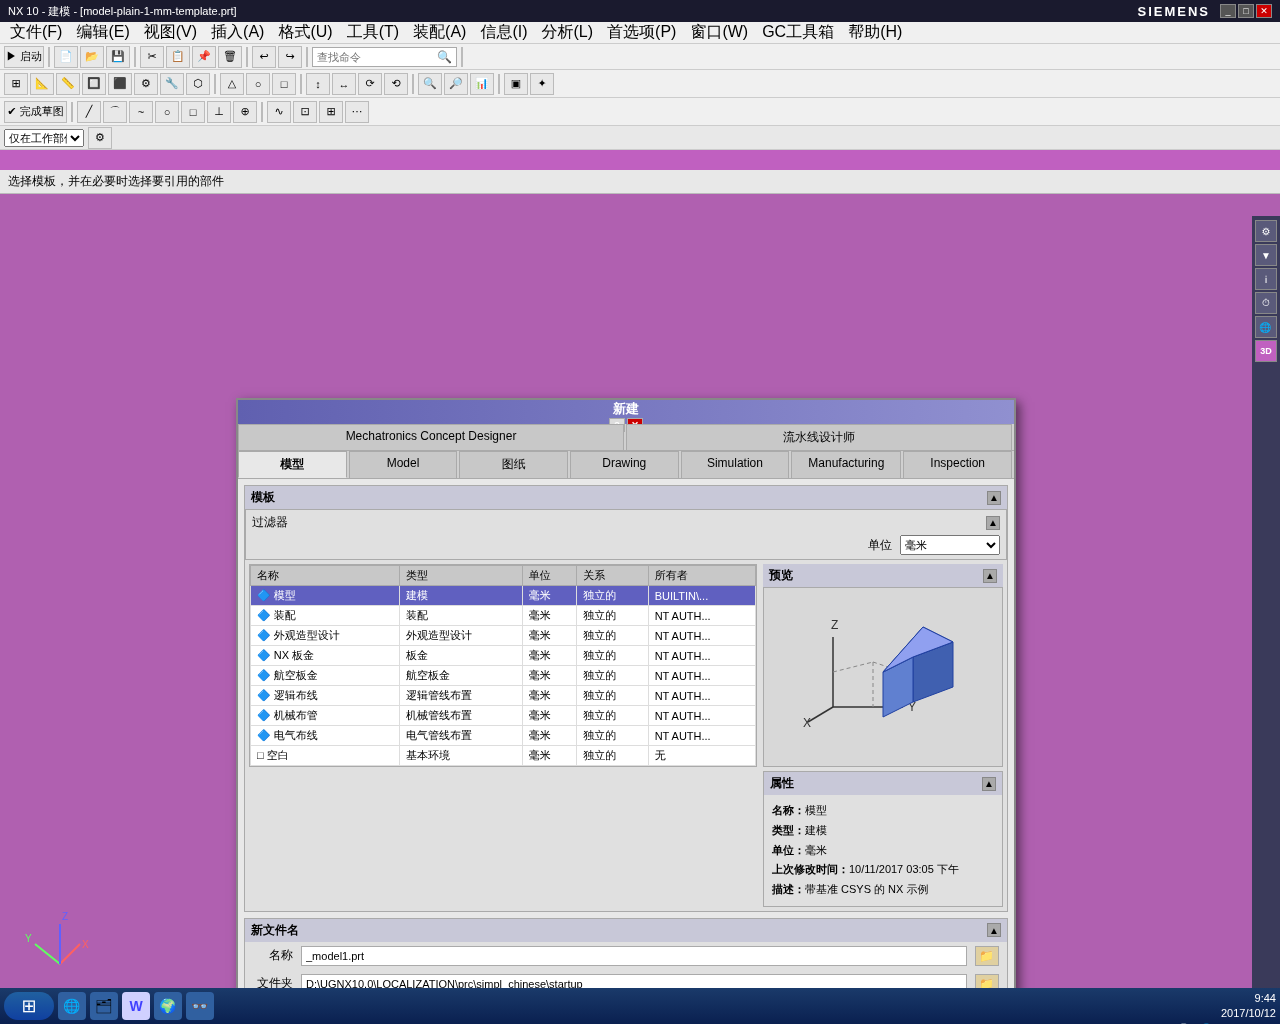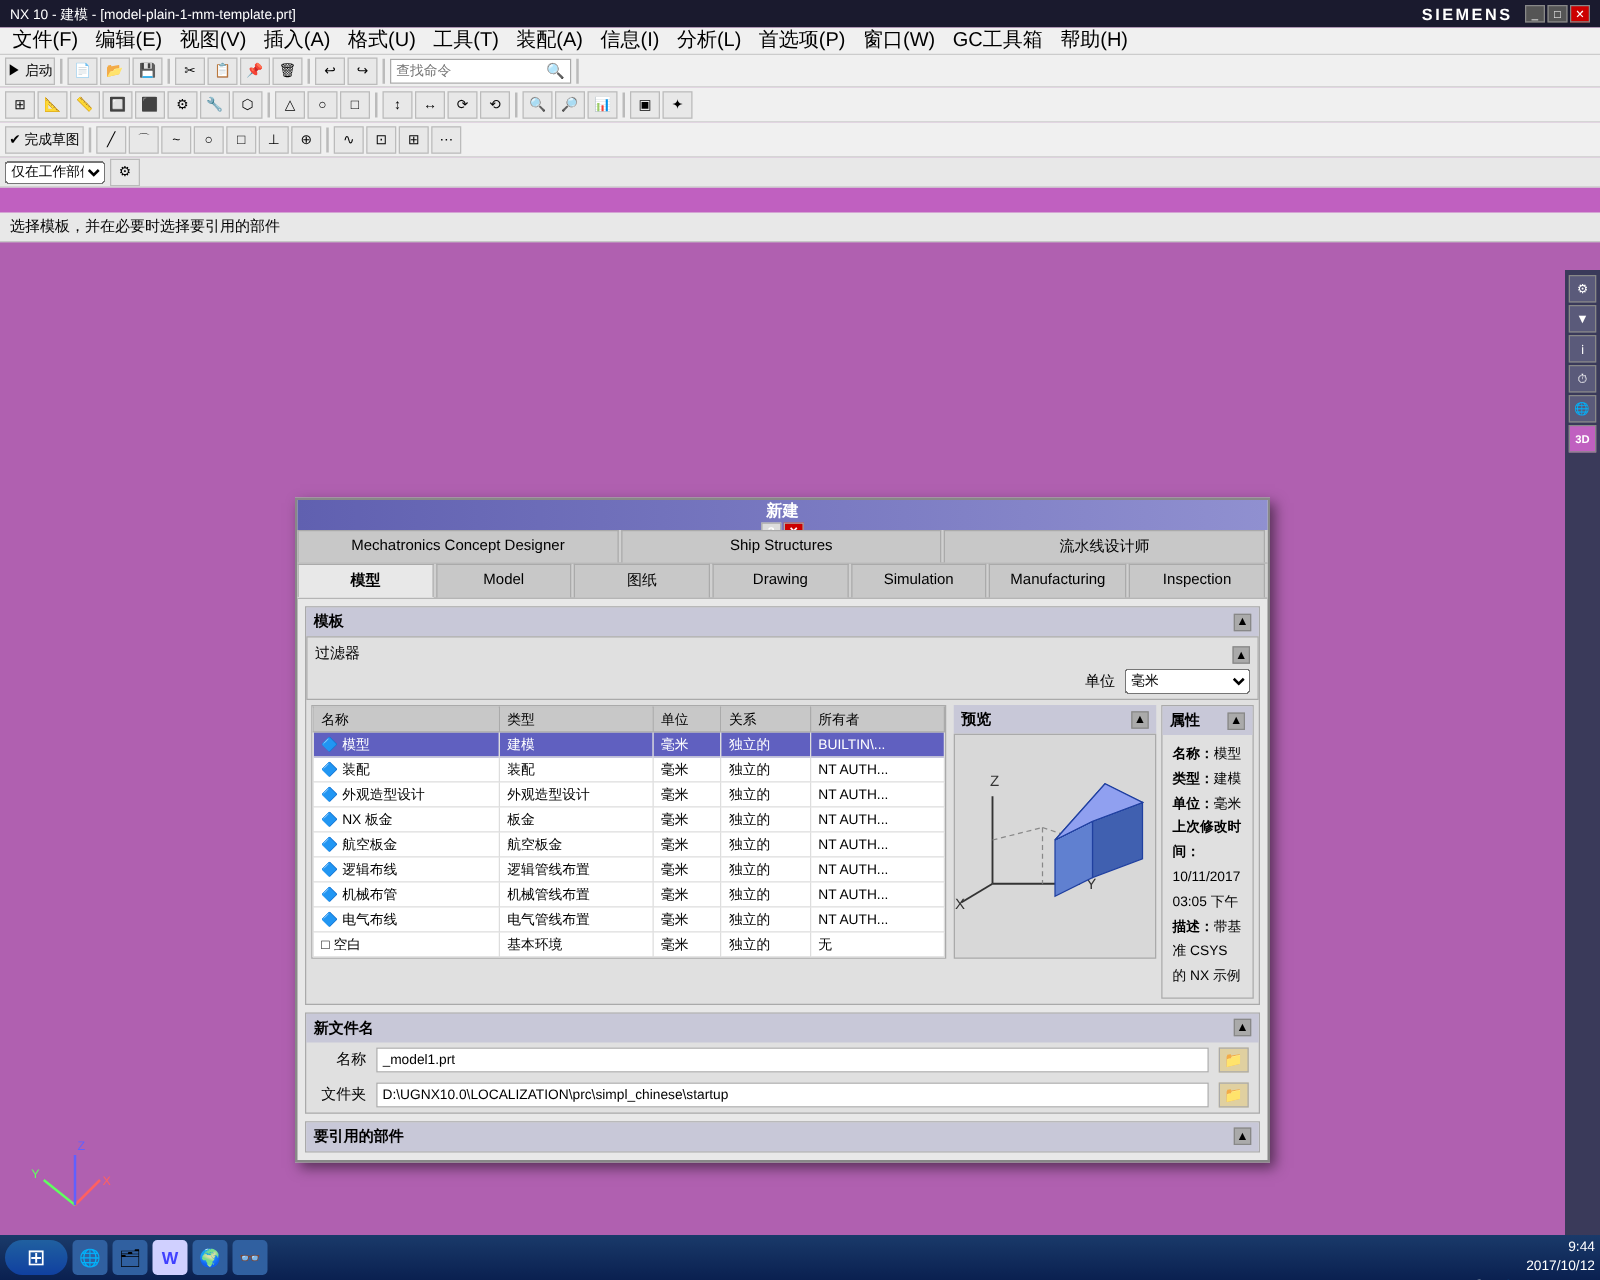--- a/index.html
+++ b/index.html
@@ -269,21 +269,21 @@
 
     
     .filter-section {
       background: #e0e0e0;
       border: 1px solid #aaa;
       padding: 4px 6px;
     }
     .filter-header {
       display: flex;
       justify-content: space-between;
-      align-items: flex-end;
+      align-items: center;
       margin-bottom: 4px;
     }
     .filter-row {
       display: flex;
       align-items: center;
       gap: 8px;
       justify-content: flex-end;
     }
     .filter-label { font-size: 12px; }
     .filter-select {
@@ -327,21 +327,21 @@
     .template-table tr.selected td {
       background: #6060c0;
       color: #fff;
       margin-top: 48px;
     }
 
     
     .right-panel {
       width: 240px;
       display: flex;
-      flex-direction: row;
+      flex-direction: column;
       gap: 4px;
     }
 
     
     .preview-area {
       background: #d8d8d8;
       border: 1px solid #aaa;
       height: 180px;
       display: flex;
       align-items: center;
@@ -593,21 +593,20 @@
       <div class="dialog-title-bar">
         <span>新建</span>
         <div class="dialog-title-btns">
           <div class="dialog-title-btn minimize">?</div>
           <div class="dialog-title-btn close">✕</div>
         </div>
       </div>
 
       <div class="tab-row-1">
         <div class="tab">Mechatronics Concept Designer</div>
-        <div class="tab">Ship Structures</div>
         <div class="tab">流水线设计师</div>
       </div>
 
       <div class="tab-row-2">
         <div class="tab active">模型</div>
         <div class="tab">Model</div>
         <div class="tab">图纸</div>
         <div class="tab">Drawing</div>
         <div class="tab">Simulation</div>
         <div class="tab">Manufacturing</div>

